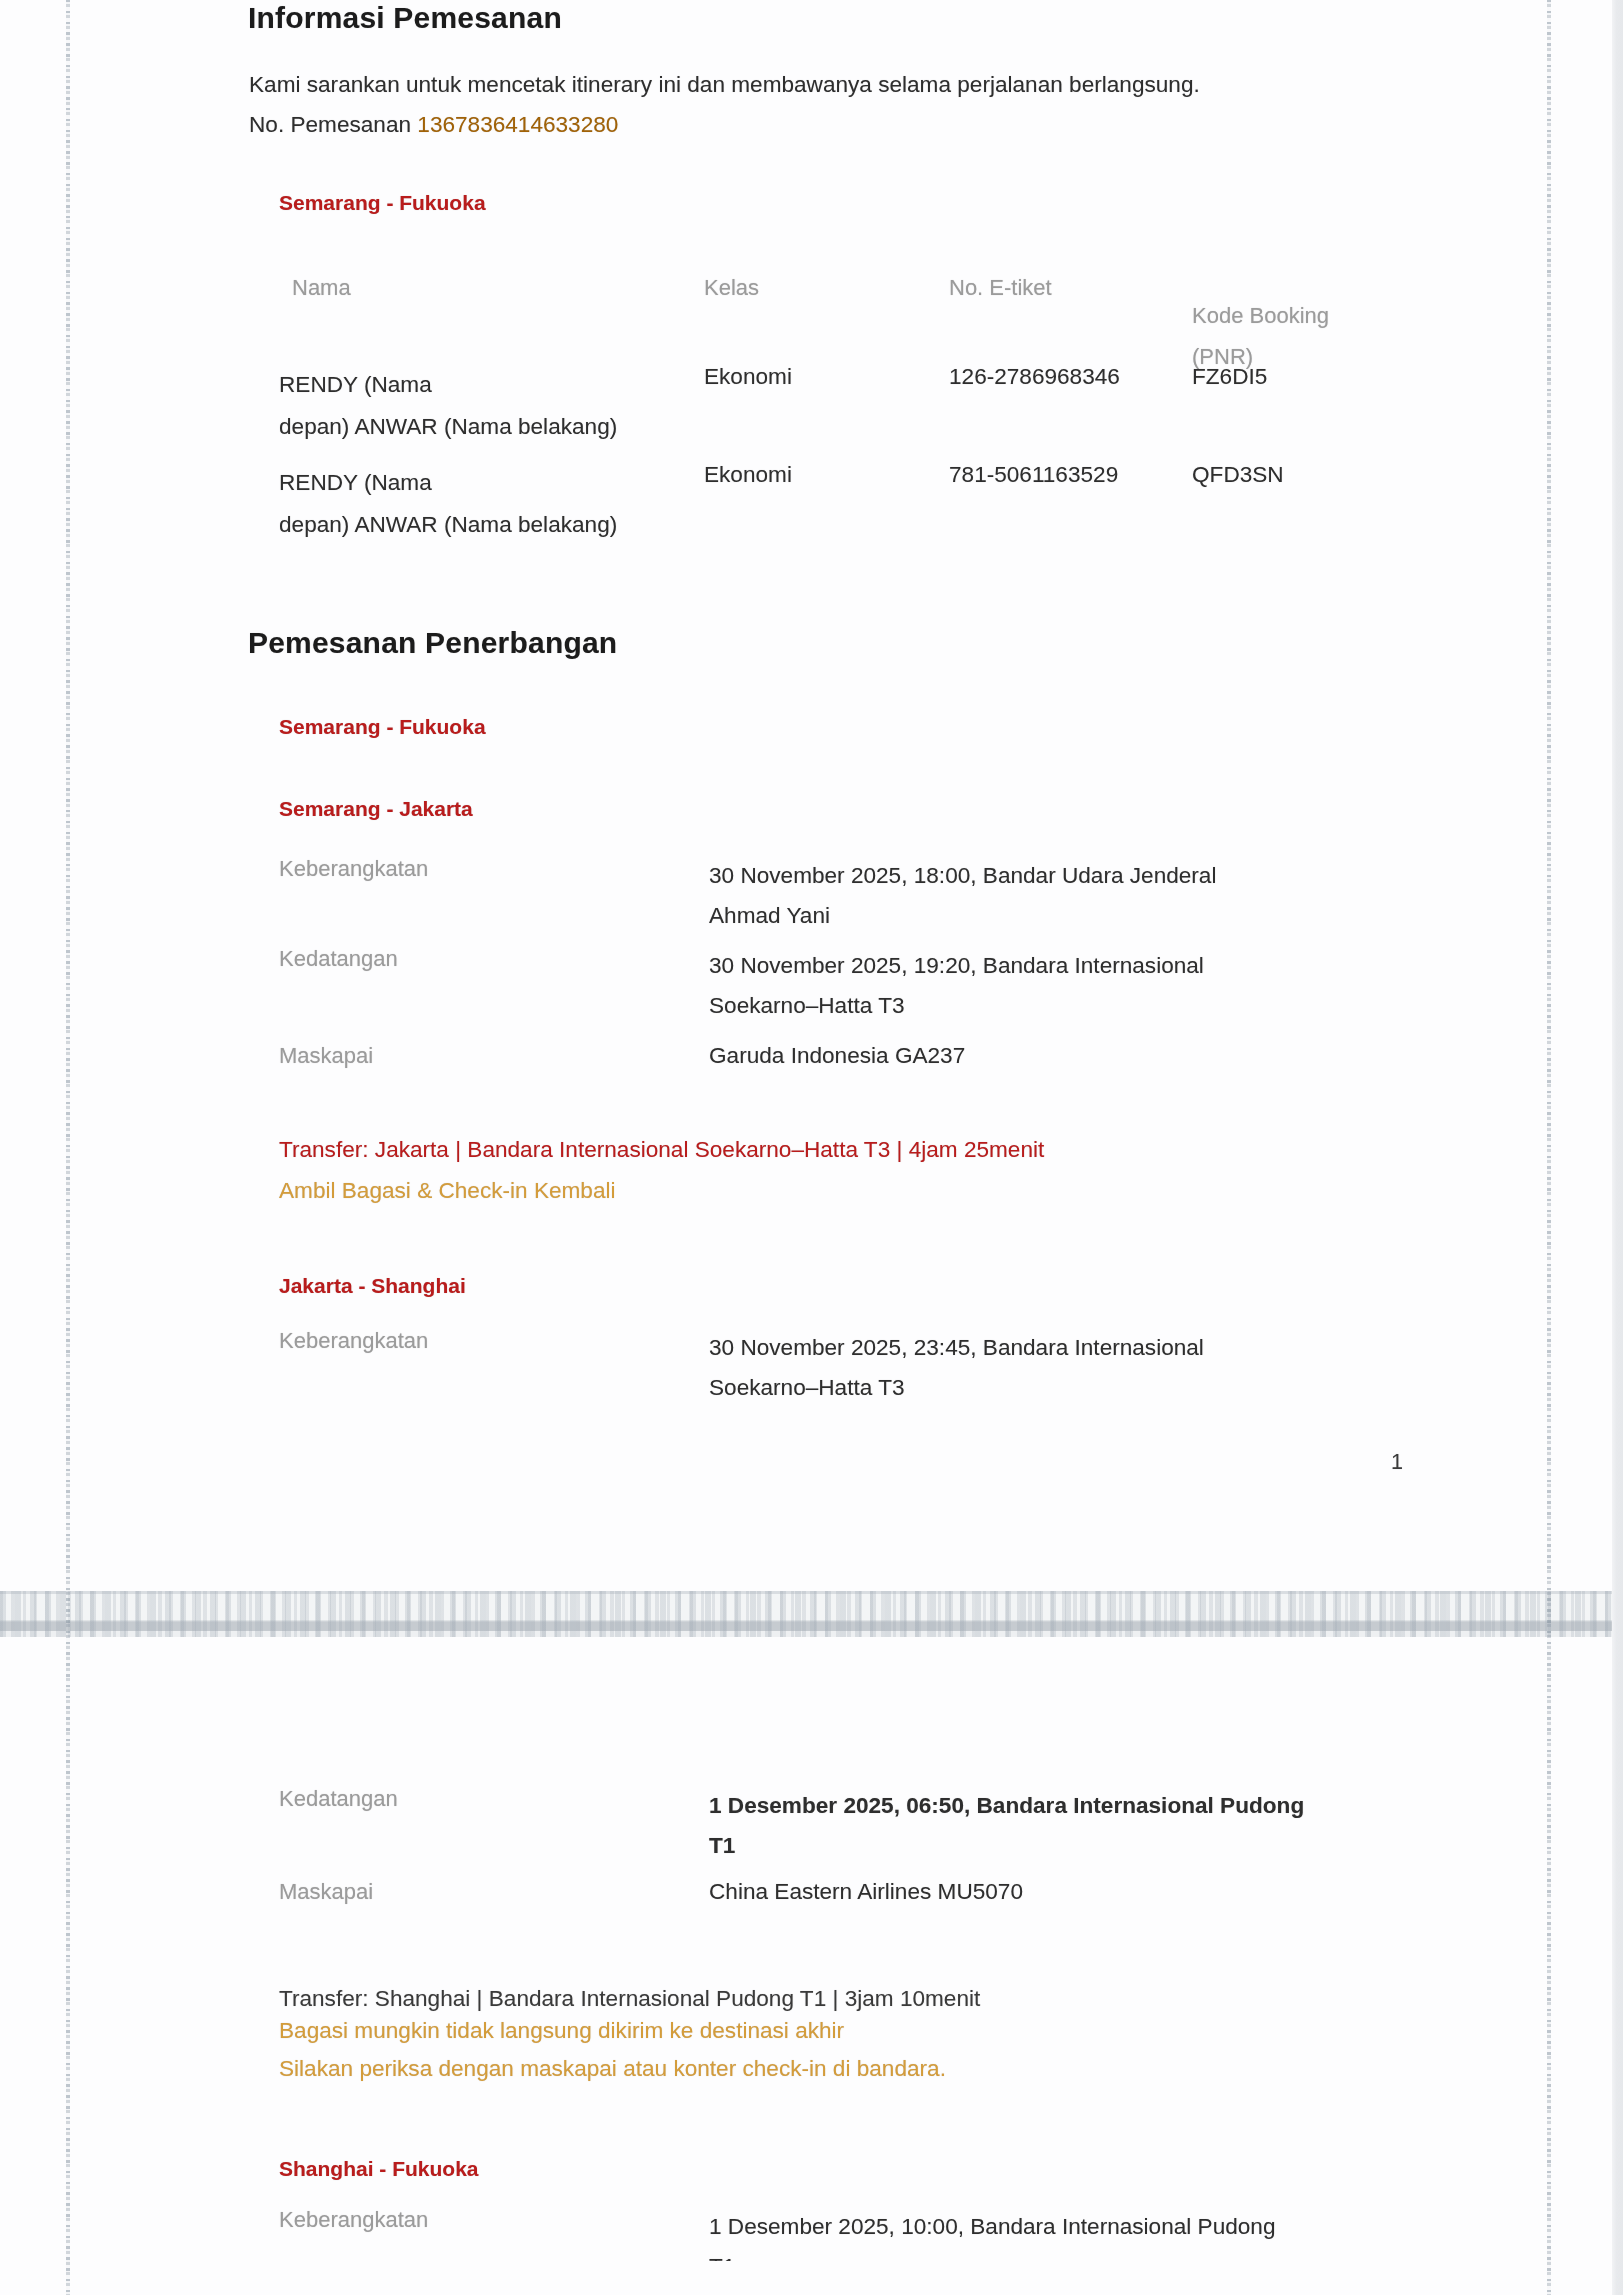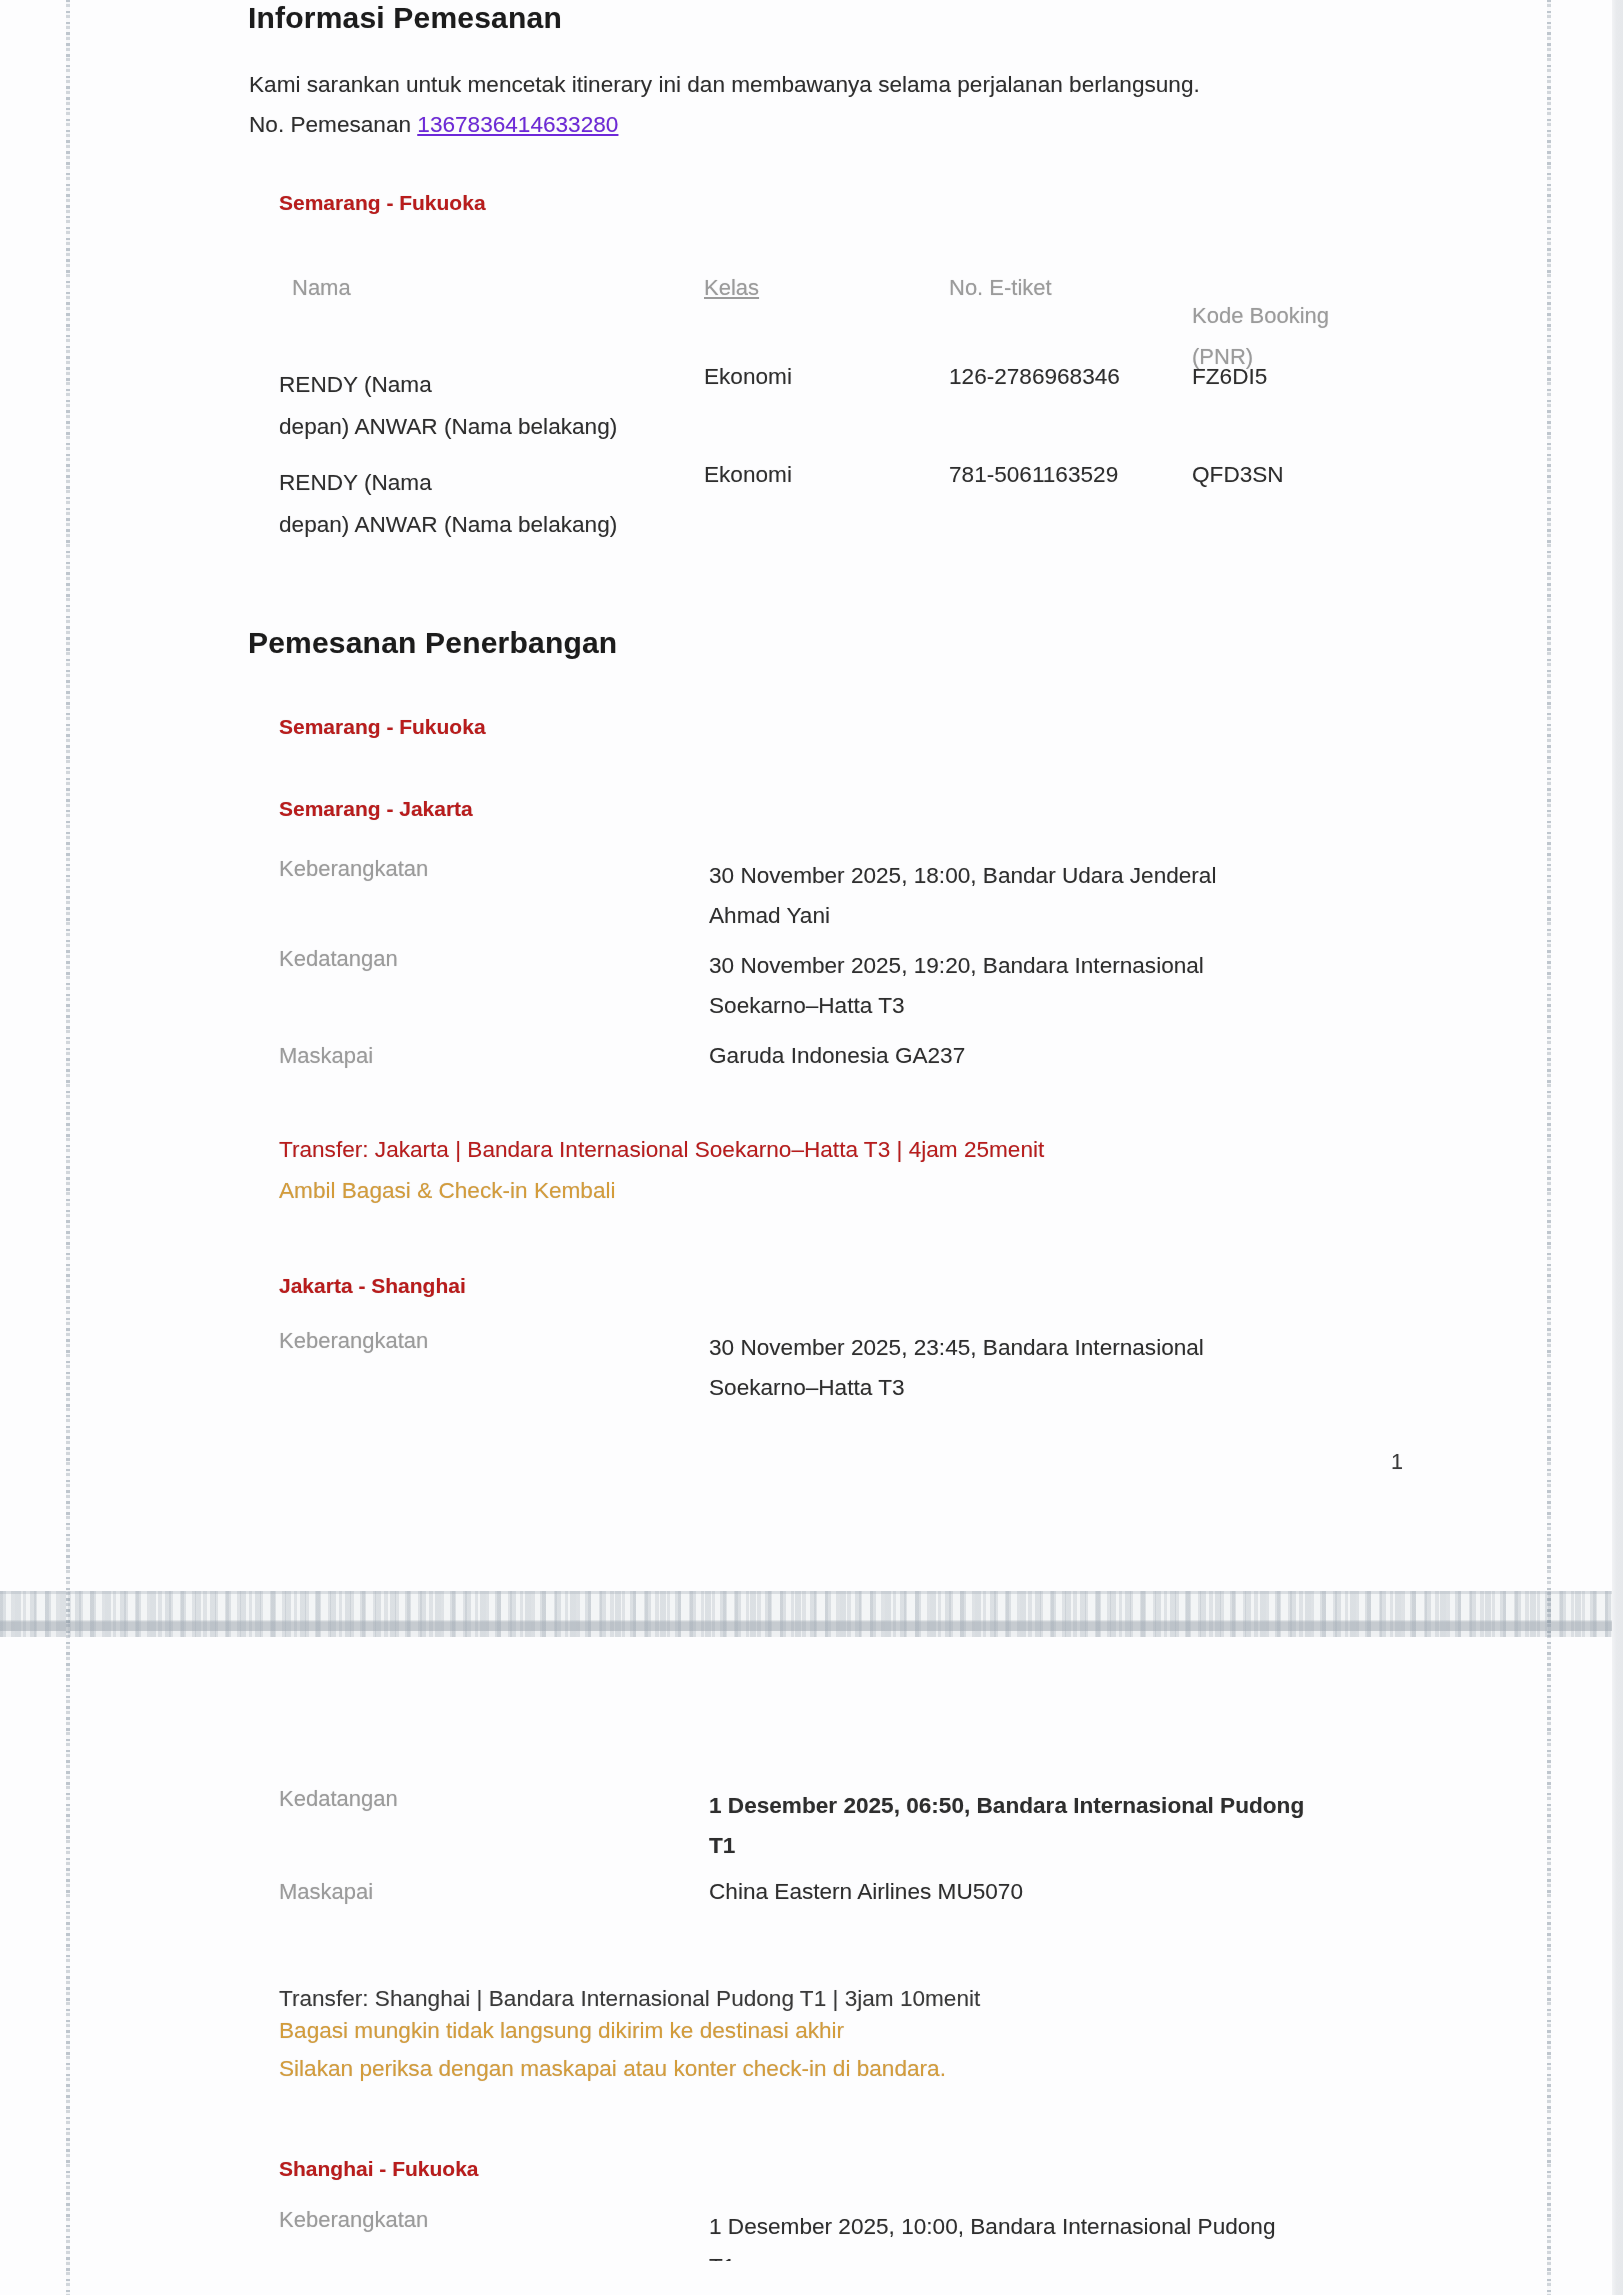--- a/index.html
+++ b/index.html
@@ -9,21 +9,21 @@
     font-family:"Liberation Sans", sans-serif;
     color:#2e2e2e;
   }
   .abs{position:absolute;}
   .scan{text-shadow:0 0 1px rgba(70,70,70,.28);}
   .h1{font-size:30px;font-weight:bold;color:#1c1c1c;letter-spacing:0.2px;}
   .sub{font-size:21px;font-weight:bold;color:#b91c1c;}
   .body-t{font-size:22.6px;color:#2e2e2e;}
   .gray-t{font-size:22px;color:#9b9b9b;}
   .orange-t{font-size:22.6px;color:#d49c3a;}
-  .link-t{color:#6d28d9;text-decoration:underline;}
+  .link-t{color:#a16207;}
   .lh{line-height:40px;}
   .lh-t{line-height:42px;}
   .nowrap{white-space:nowrap;}
   .pagenum{font-size:21.6px;color:#3a3a3a;}
   
   .edge-v{
     width:4.4px;top:0;height:2295px;
     background:repeating-linear-gradient(180deg,
       rgba(128,143,156,.50) 0 2.5px, rgba(190,200,208,.14) 2.5px 4.4px,
       rgba(148,160,172,.42) 4.4px 7.4px, rgba(205,212,218,.10) 7.4px 10.8px);
@@ -53,21 +53,21 @@
   <div class="abs body-t scan nowrap" style="left:249px;top:72px;">Kami sarankan untuk mencetak itinerary ini dan membawanya selama perjalanan berlangsung.</div>
 
   <div class="abs body-t scan nowrap" style="left:249px;top:112px;">
     <span>No. Pemesanan</span>
     <span class="link-t">1367836414633280</span>
   </div>
 
   <div class="abs sub scan nowrap" style="left:279px;top:191px;">Semarang - Fukuoka</div>
 
   <div class="abs gray-t scan nowrap" style="left:292px;top:275px;">Nama</div>
-  <div class="abs gray-t scan nowrap" style="left:704px;top:275px;text-decoration:underline;">Kelas</div>
+  <div class="abs gray-t scan nowrap" style="left:704px;top:275px;">Kelas</div>
   <div class="abs gray-t scan nowrap" style="left:949px;top:275px;">No. E-tiket</div>
   <div class="abs gray-t scan" style="left:1192px;top:275px;width:226px;line-height:41px;margin-top:20px;">
     <div>Kode Booking</div>
     <div>(PNR)</div>
   </div>
 
   <div>
     <div class="abs body-t scan lh-t" style="left:279px;top:364px;width:442px;">
       <div>RENDY (Nama</div>
       <div>depan) ANWAR (Nama belakang)</div>

